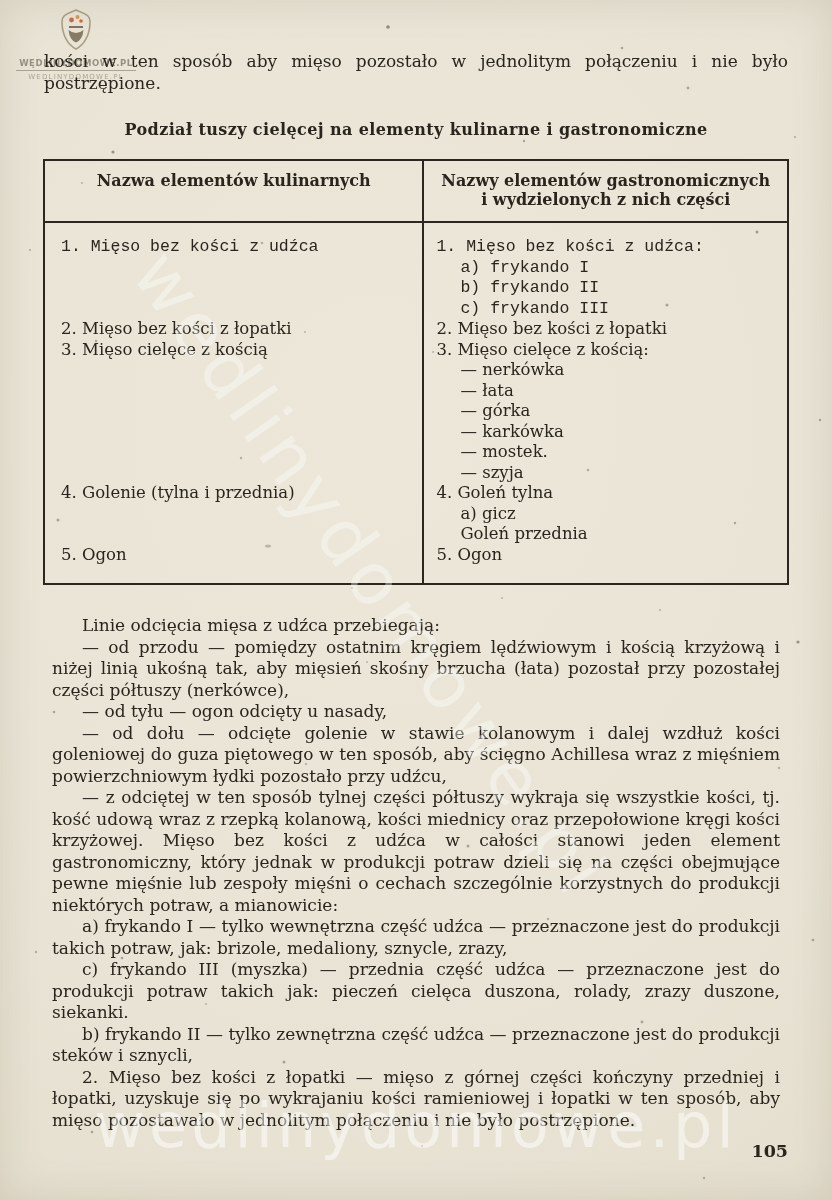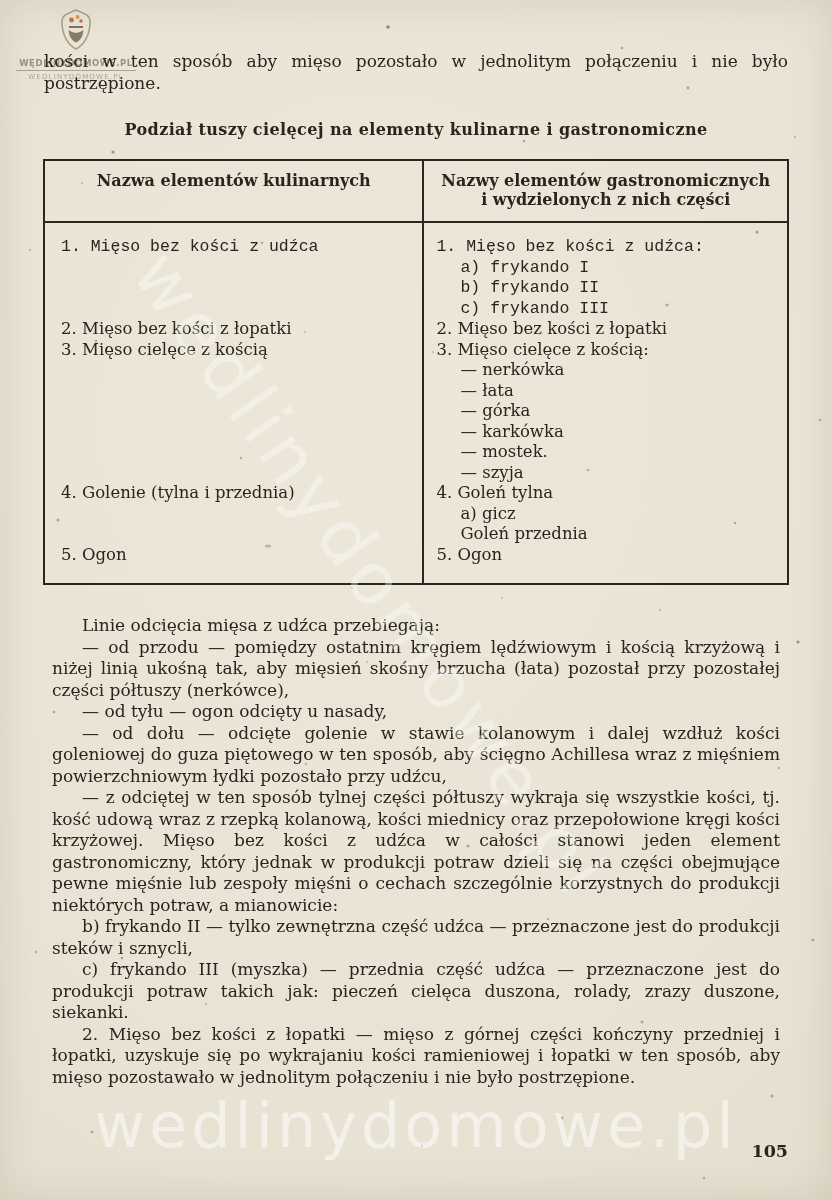--- a/index.html
+++ b/index.html
@@ -261,22 +261,23 @@
         </tr>
       </tbody>
     </table>
 
     <div class="body-text">
       <p>Linie odcięcia mięsa z udźca przebiegają:</p>
       <p>— od przodu — pomiędzy ostatnim kręgiem lędźwiowym i kością krzyżową i niżej linią ukośną tak, aby mięsień skośny brzucha (łata) pozostał przy pozostałej części półtuszy (nerkówce),</p>
       <p>— od tyłu — ogon odcięty u nasady,</p>
       <p>— od dołu — odcięte golenie w stawie kolanowym i dalej wzdłuż kości goleniowej do guza piętowego w ten sposób, aby ścięgno Achillesa wraz z mięśniem powierzchniowym łydki pozostało przy udźcu,</p>
       <p>— z odciętej w ten sposób tylnej części półtuszy wykraja się wszystkie kości, tj. kość udową wraz z rzepką kolanową, kości miednicy oraz przepołowione kręgi kości krzyżowej. Mięso bez kości z udźca w całości stanowi jeden element gastronomiczny, który jednak w produkcji potraw dzieli się na części obejmujące pewne mięśnie lub zespoły mięśni o cechach szczególnie korzystnych do produkcji niektórych potraw, a mianowicie:</p>
+      <p>a) frykando I — tylko wewnętrzna część udźca — przeznaczone jest do produkcji takich potraw, jak: brizole, medaliony, sznycle, zrazy,</p>
+      <p>c) frykando III (myszka) — przednia część udźca — przeznaczone jest do produkcji potraw takich jak: pieczeń cielęca duszona, rolady, zrazy duszone, siekanki.</p>
       <p>b) frykando II — tylko zewnętrzna część udźca — przeznaczone jest do produkcji steków i sznycli,</p>
-      <p>c) frykando III (myszka) — przednia część udźca — przeznaczone jest do produkcji potraw takich jak: pieczeń cielęca duszona, rolady, zrazy duszone, siekanki.</p>
       <p>2. Mięso bez kości z łopatki — mięso z górnej części kończyny przedniej i łopatki, uzyskuje się po wykrajaniu kości ramieniowej i łopatki w ten sposób, aby mięso pozostawało w jednolitym połączeniu i nie było postrzępione.</p>
     </div>
 
   </div>
 
   <div class="page-number">105</div>
 
 </div>
 
 </body></html>

